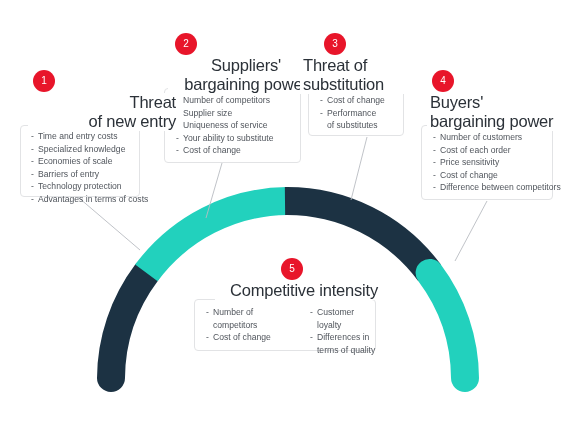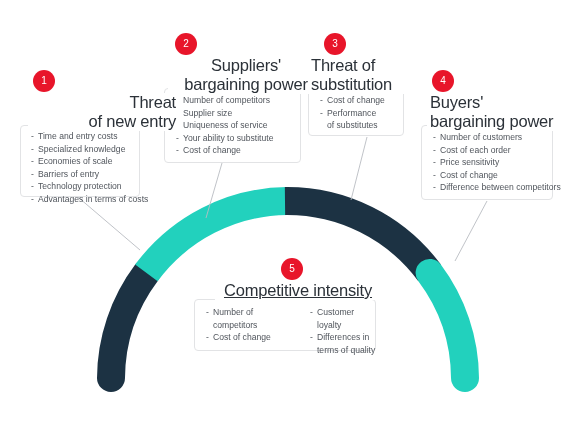--- a/index.html
+++ b/index.html
@@ -147,21 +147,21 @@
       <div class="item">Number of competitors</div>
       <div class="item">Supplier size</div>
       <div class="item">Uniqueness of service</div>
       <div class="item">Your ability to substitute</div>
       <div class="item">Cost of change</div>
     </div>
   </div>
 
   <div class="force">
     <div class="badge" style="left:324px; top:33px;">3</div>
-    <div class="title" style="left:308px; top:56px; width:130px;">Threat of
+    <div class="title" style="left:300px; top:56px; width:130px;">Threat of
 substitution</div>
     <div class="panel" style="left:308px; top:88px; width:96px; height:48px;"></div>
     <div class="items" style="left:320px; top:94px; width:92px;">
       <div class="item">Cost of change</div>
       <div class="item">Performance
  of substitutes</div>
     </div>
   </div>
 
   <div class="force">
@@ -173,21 +173,21 @@
       <div class="item">Number of customers</div>
       <div class="item">Cost of each order</div>
       <div class="item">Price sensitivity</div>
       <div class="item">Cost of change</div>
       <div class="item">Difference between competitors</div>
     </div>
   </div>
 
   <div class="force">
     <div class="badge" style="left:281px; top:258px;">5</div>
-    <div class="title" style="left:215px; top:281px; width:160px; text-align:center;text-decoration:underline;">Competitive intensity</div>
+    <div class="title" style="left:215px; top:281px; width:160px; text-align:right;">Competitive intensity</div>
     <div class="panel" style="left:194px; top:299px; width:182px; height:52px;"></div>
     <div class="items two-col" style="left:206px; top:306px; width:172px;">
       <div class="col">
         <div class="item">Number of competitors</div>
         <div class="item">Cost of change</div>
       </div>
       <div class="col">
         <div class="item">Customer loyalty</div>
         <div class="item">Differences in
  terms of quality</div>

